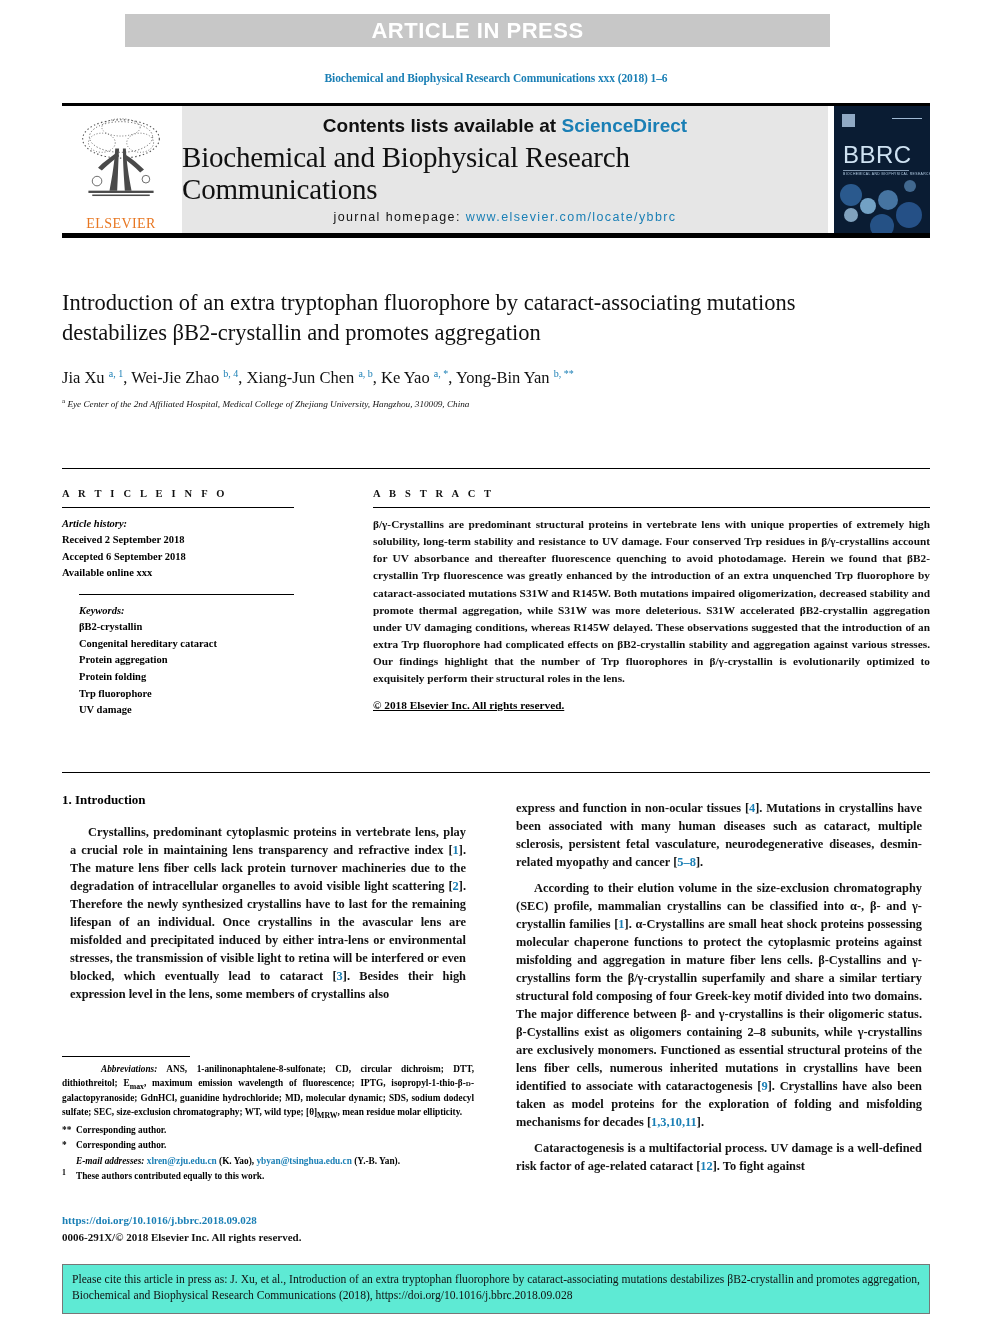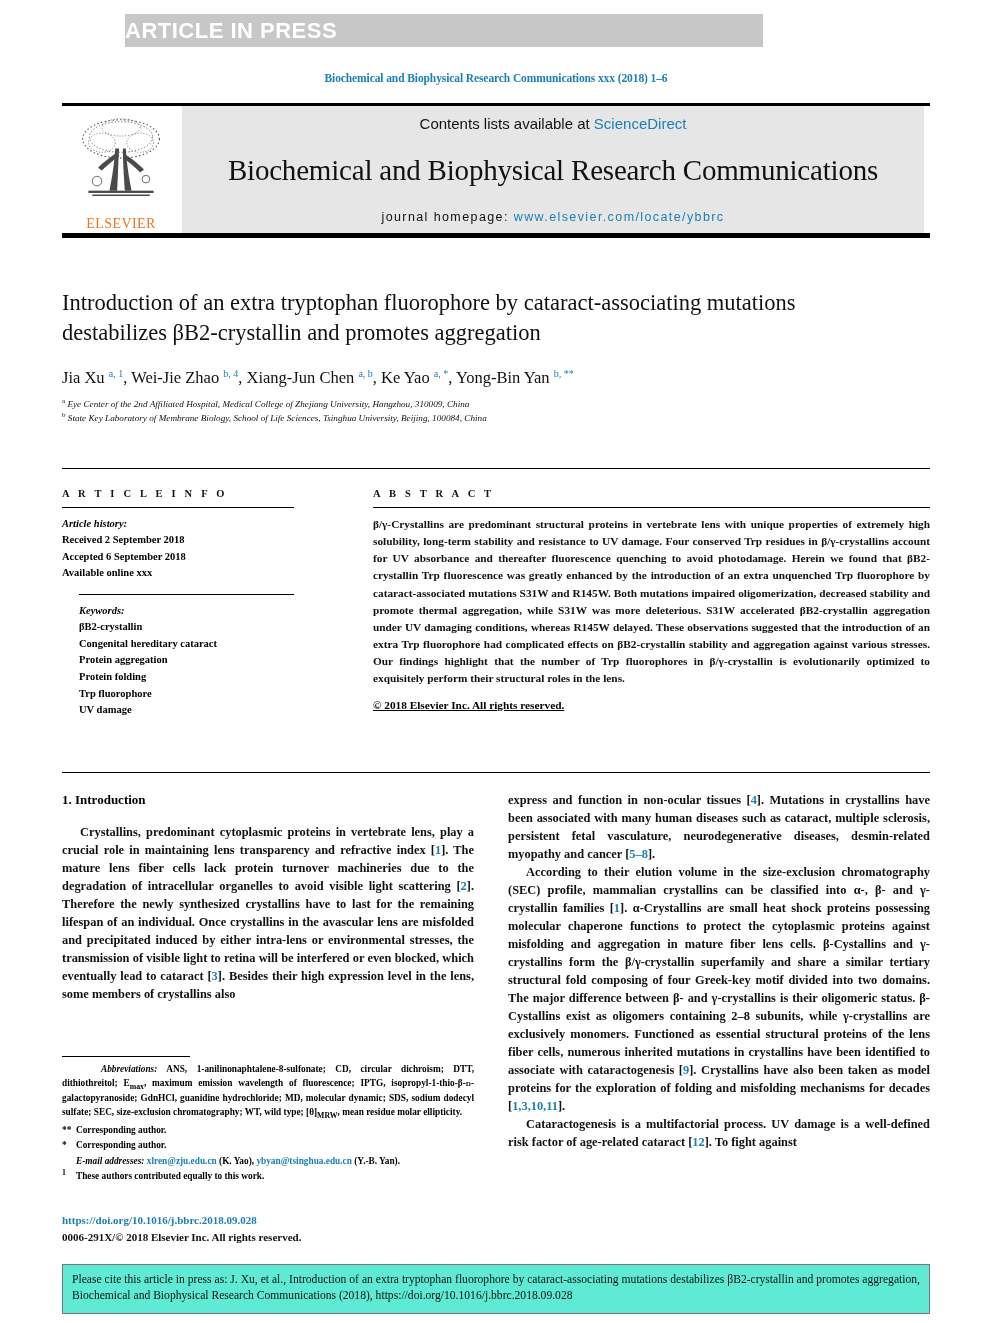--- a/index.html
+++ b/index.html
@@ -21,25 +21,26 @@
     width: 992px;
     height: 1323px;
     box-sizing: border-box;
   }
 
   
   .aip-banner {
     position: absolute;
     left: 125px;
     top: 14px;
-    width: 638px;
+    width: 705px;
     height: 33px;
     background: #c7c7c7;
     display: flex;
     align-items: center;
+    justify-content: center;
   }
   .aip-banner span {
     font-family: "Liberation Sans", sans-serif;
     font-weight: bold;
     font-size: 22px;
     letter-spacing: 0.5px;
     color: #ffffff;
   }
 
   
@@ -104,22 +105,23 @@
     display: flex;
     flex-direction: column;
     align-items: center;
     justify-content: space-between;
     padding: 9px 0 9px 0;
     margin-left: 2px;
     margin-right: 6px;
   }
   .contents-line {
     font-family: "Liberation Sans", sans-serif;
-    font-size: 15px;
-    color: #111;
+    font-size: 19px;
+    color: #111;
+    font-weight: bold;
   }
   .contents-line .sd {
     color: #1a7fb5;
   }
   .journal-title {
     font-family: "Liberation Serif", serif;
     font-size: 29px;
     color: #111;
     letter-spacing: -0.2px;
     line-height: 1.1;
@@ -327,21 +329,21 @@
     font-family: "Liberation Serif", serif;
     font-size: 13px;
     font-weight: bold;
     margin: 0 0 16px 0;
   }
   .body-p {
     font-size: 12.4px;
     line-height: 1.45;
     text-align: justify;
     font-weight: 600;
-    margin: 0;
+    margin: 8px;
     text-indent: 18px;
     color: #111;
   }
   .body-p + .body-p {
     margin-top: 0;
   }
   .ref {
     color: #1a7fb5;
   }
 
@@ -455,35 +457,46 @@
       <div class="center-block">
         <div class="contents-line">
           <span>Contents lists available at </span><span class="sd">ScienceDirect</span>
         </div>
         <div class="journal-title">Biochemical and Biophysical Research Communications</div>
         <div class="homepage-line">
           <span>journal homepage: </span><span class="url">www.elsevier.com/locate/ybbrc</span>
         </div>
       </div>
 
+      <div class="cover-block">
+        <div class="cover-grad"></div>
+        <div class="bokeh" style="left:6px;  top:78px; width:22px; height:22px; background:rgba(70,140,215,.55);"></div>
+        <div class="bokeh" style="left:26px; top:92px; width:16px; height:16px; background:rgba(150,205,245,.75);"></div>
+        <div class="bokeh" style="left:44px; top:84px; width:20px; height:20px; background:rgba(110,175,235,.6);"></div>
+        <div class="bokeh" style="left:62px; top:96px; width:26px; height:26px; background:rgba(55,115,190,.6);"></div>
+        <div class="bokeh" style="left:10px; top:102px; width:14px; height:14px; background:rgba(180,220,250,.7);"></div>
+        <div class="bokeh" style="left:36px; top:108px; width:24px; height:24px; background:rgba(60,125,200,.55);"></div>
+        <div class="bokeh" style="left:70px; top:74px; width:12px; height:12px; background:rgba(120,180,235,.5);"></div>
+        <div class="cover-topmark"></div>
+        <div class="cover-toprule"></div>
+        <div class="cover-bbrc">BBRC</div>
+        <div class="cover-subrule"></div>
+        <div class="cover-subtext">BIOCHEMICAL AND BIOPHYSICAL RESEARCH COMMUNICATIONS</div>
+      </div>
 
     </div>
     <div class="rule-thick-bottom"></div>
   </div>
 
   <div class="title-area">
     <h1 class="paper-title">Introduction of an extra tryptophan fluorophore by cataract-associating mutations destabilizes βB2-crystallin and promotes aggregation</h1>
     <div class="authors">Jia Xu <sup>a, 1</sup>, Wei-Jie Zhao <sup>b, 4</sup>, Xiang-Jun Chen <sup>a, b</sup>, Ke Yao <sup>a, *</sup>, Yong-Bin Yan <sup>b, **</sup></div>
     <div class="affil">
       <sup>a</sup>
       <span>Eye Center of the 2nd Affiliated Hospital, Medical College of Zhejiang University, Hangzhou, 310009, China</span>
-    </div>
-    <div class="affil" style="margin-top:0">
-      <sup>b</sup>
-      <span>State Key Laboratory of Membrane Biology, School of Life Sciences, Tsinghua University, Beijing, 100084, China</span>
     </div>
   </div>
 
   <div class="rule-top-info"></div>
 
   <div class="infocol">
     <div class="sec-head">A R T I C L E  I N F O</div>
     <div class="hair"></div>
     <div class="hist-label">Article history:</div>
     <div class="meta">Received 2 September 2018</div>

